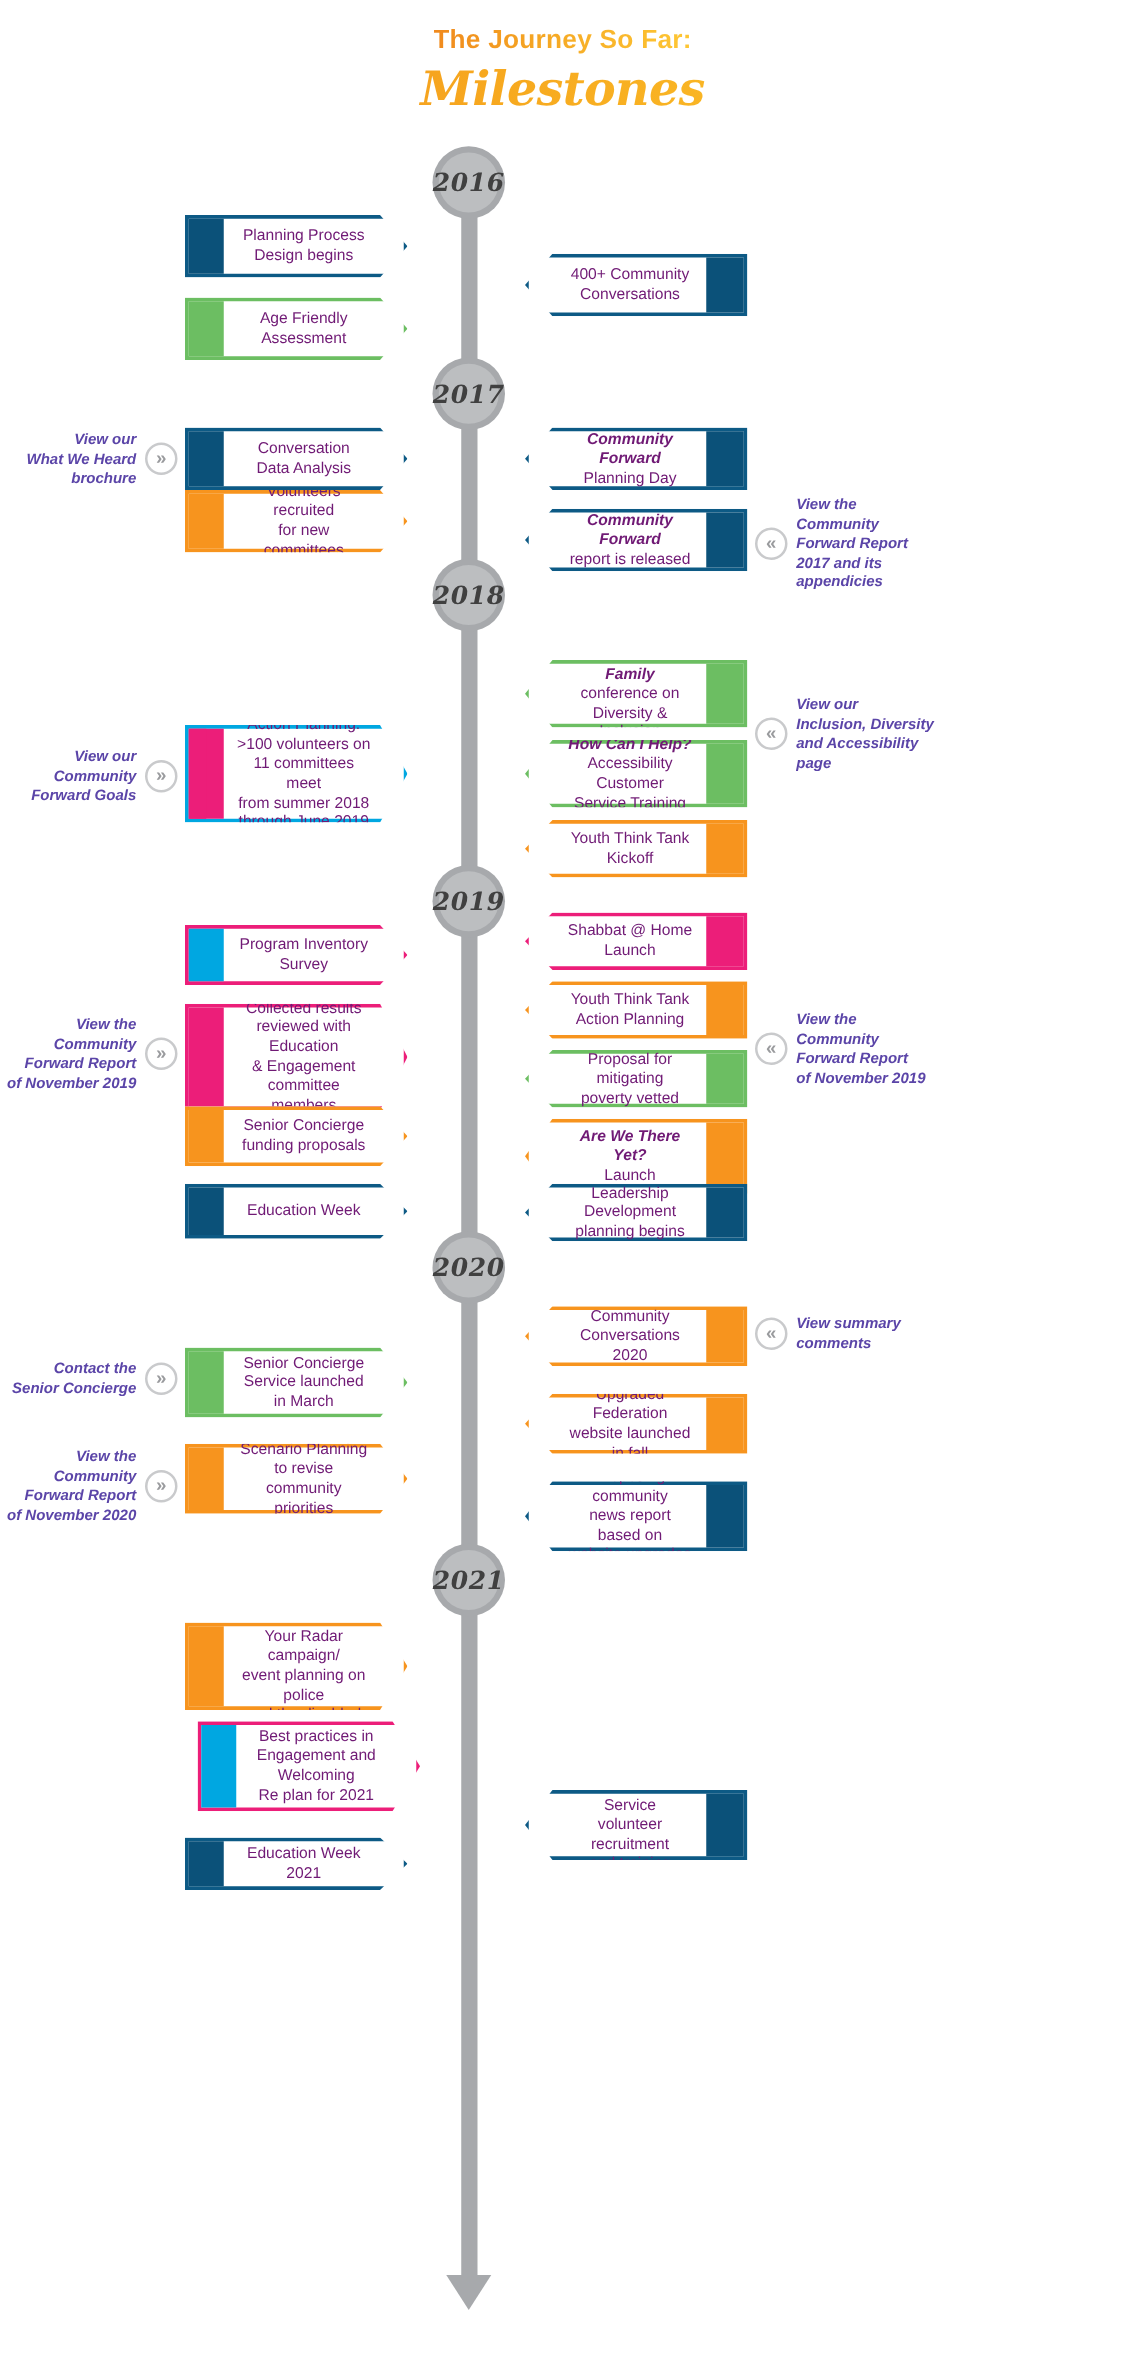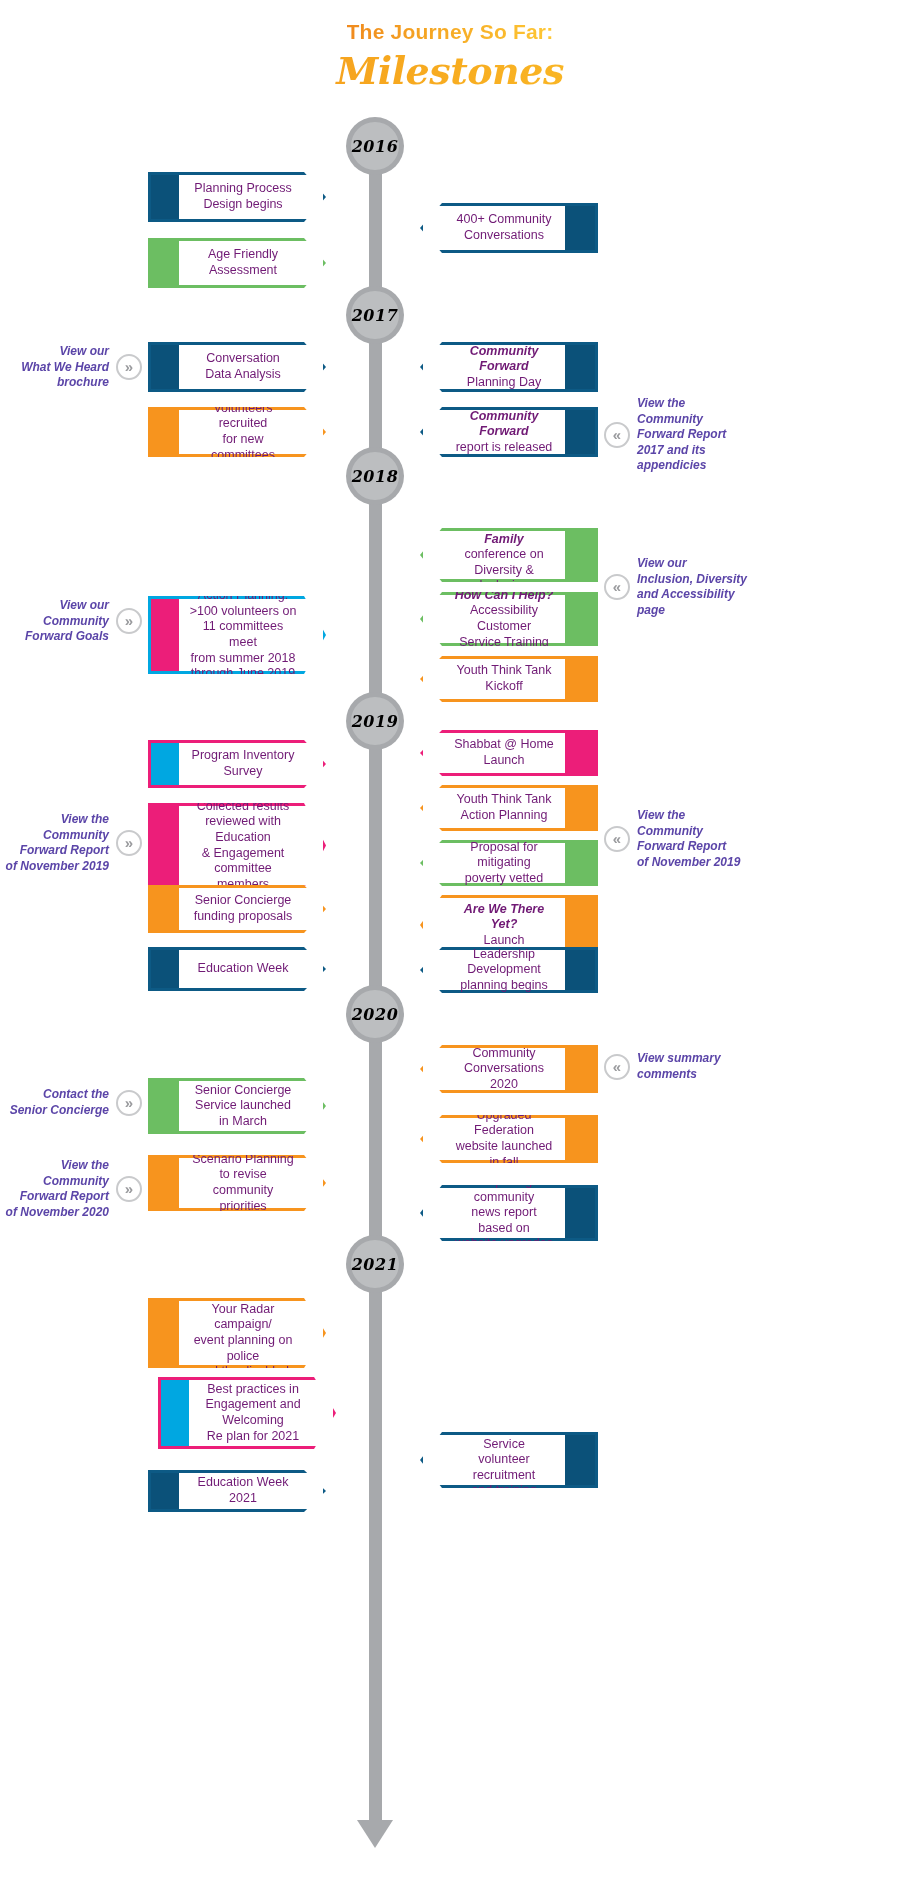--- a/index.html
+++ b/index.html
@@ -31,22 +31,22 @@
   .year{
     position:absolute;width:58px;height:58px;border-radius:50%;
     background:#a7a9ac;left:346px;
     display:flex;align-items:center;justify-content:center;
   }
   .year::before{
     content:"";position:absolute;left:5px;top:5px;width:48px;height:48px;
     border-radius:50%;background:#bcbec0;
   }
   .year span{
-    position:relative;z-index:2;color:#000000;font-style:italic;font-weight:bold;
-    font-size:16px;letter-spacing:.5px;font-family:"DejaVu Serif",serif;
+    position:relative;z-index:2;color:#404040;font-style:italic;font-weight:bold;
+    font-size:20px;letter-spacing:.5px;font-family:"DejaVu Serif",serif;
   }
   
   .mi{position:absolute;box-sizing:border-box;}
   .mi .shape{
     position:relative;width:100%;height:100%;
     background:#ffffff;
     display:flex;align-items:center;justify-content:center;
     box-sizing:border-box;
     border-style:solid;border-width:3px;
   }
@@ -141,30 +141,30 @@
     </div>
     <div class="mi left" style="top: 342px; height: 50px; left: 148px; width: 178px;">
       <div class="shape" style="border-color: rgb(13, 90, 133);">
         <div class="cap" style="background: rgb(11, 81, 121);"></div>
         <div class="txt">
           <div>Conversation</div>
           <div>Data Analysis</div>
         </div>
       </div>
     </div>
-    <div class="mi left" style="top: 407px; height: 50px; left: 148px; width: 178px;">
+    <div class="mi left" style="top: 392px; height: 50px; left: 148px; width: 178px;">
       <div class="shape" style="border-color: rgb(247, 148, 30);">
         <div class="cap" style="background: rgb(247, 148, 30);"></div>
         <div class="txt">
           <div>Volunteers recruited</div>
           <div>for new committees</div>
         </div>
       </div>
     </div>
-    <div class="mi left" style="top: 580px; height: 78px; left: 148px; width: 178px; margin-top: 16px;">
+    <div class="mi left" style="top: 580px; height: 78px; left: 148px; width: 178px;">
       <div class="shape" style="border-color: rgb(0, 167, 225);">
         <div class="cap" style="background: rgb(236, 30, 121);"></div>
         <div class="cap2" style="background: rgb(236, 30, 121);"></div>
         <div class="txt">
           <div>Action Planning:</div>
           <div>&gt;100 volunteers on</div>
           <div>11 committees meet</div>
           <div>from summer 2018</div>
           <div>through June 2019</div>
         </div>

